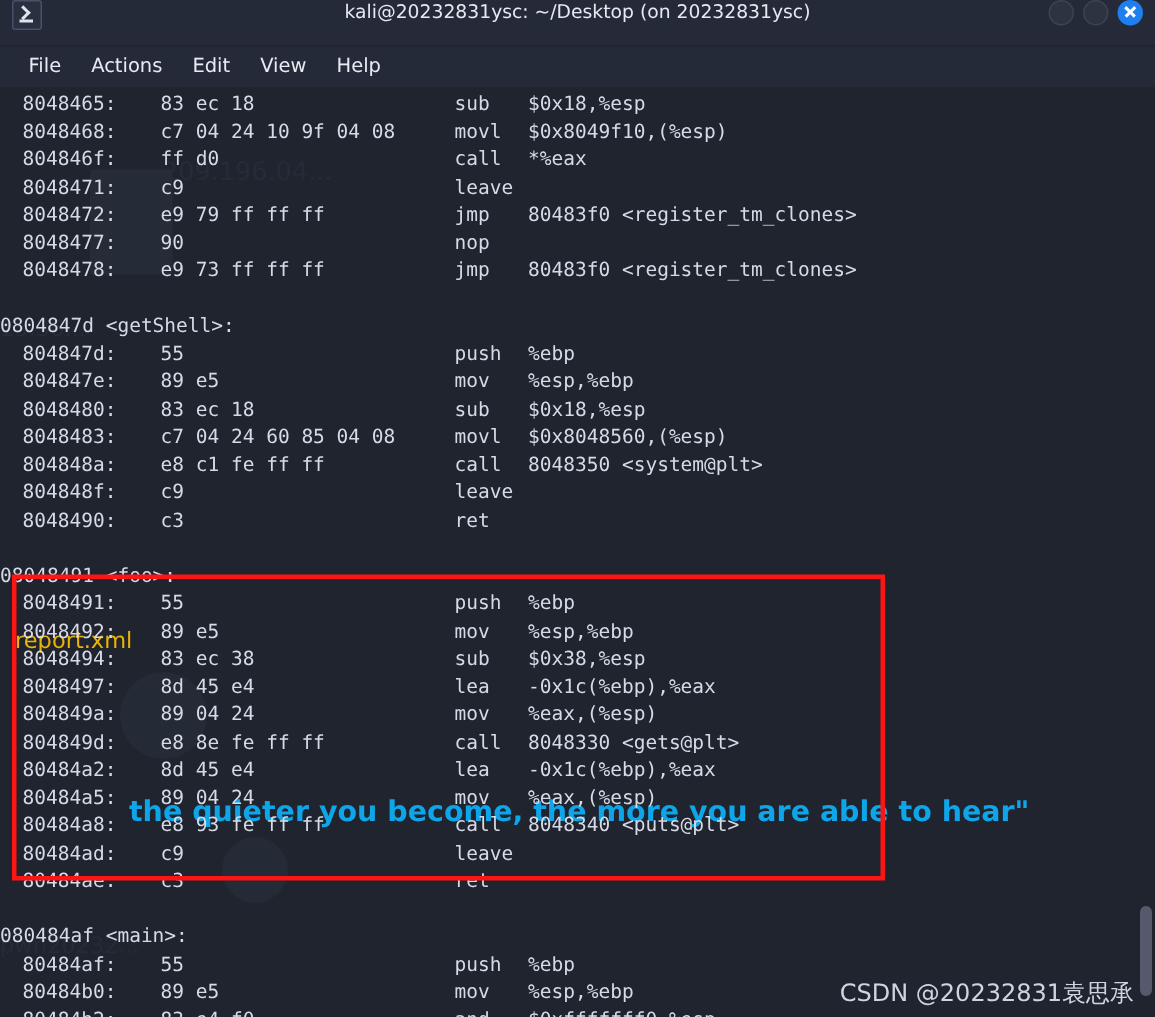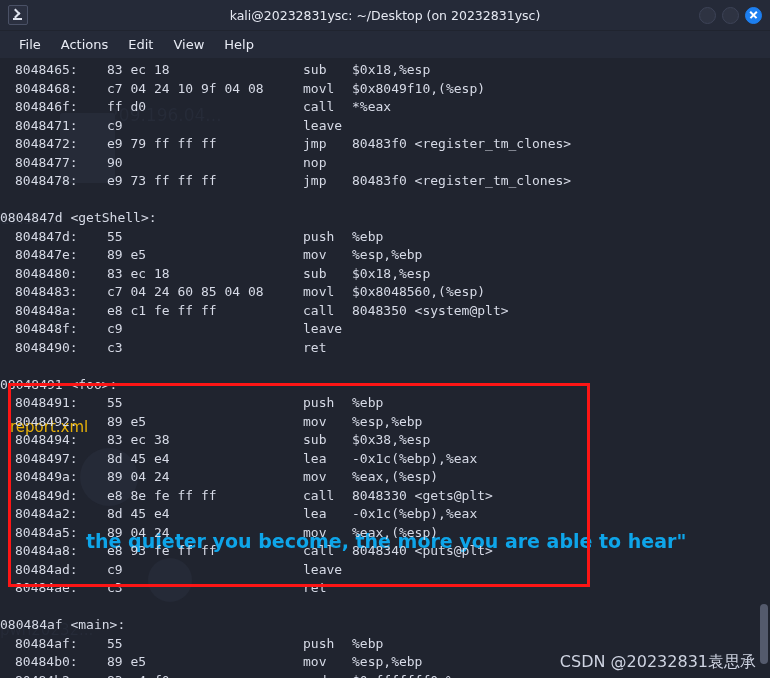--- a/index.html
+++ b/index.html
@@ -21,21 +21,21 @@
     background: #20242f;
     overflow: hidden;
   }
 
   
   #titlebar {
     position: relative;
     height: 30px;
     background: #252a38;
     display: flex;
-    align-items: center;
+    align-items: flex-start;
     border-bottom: 1px solid #20242f;
     gap: 39px;
   }
   #titlebar-icon {
     width: 18px;
     height: 18px;
     margin-left: 8px;
     background: #2b3040;
     border: 1px solid #4a5166;
     border-radius: 2px;

